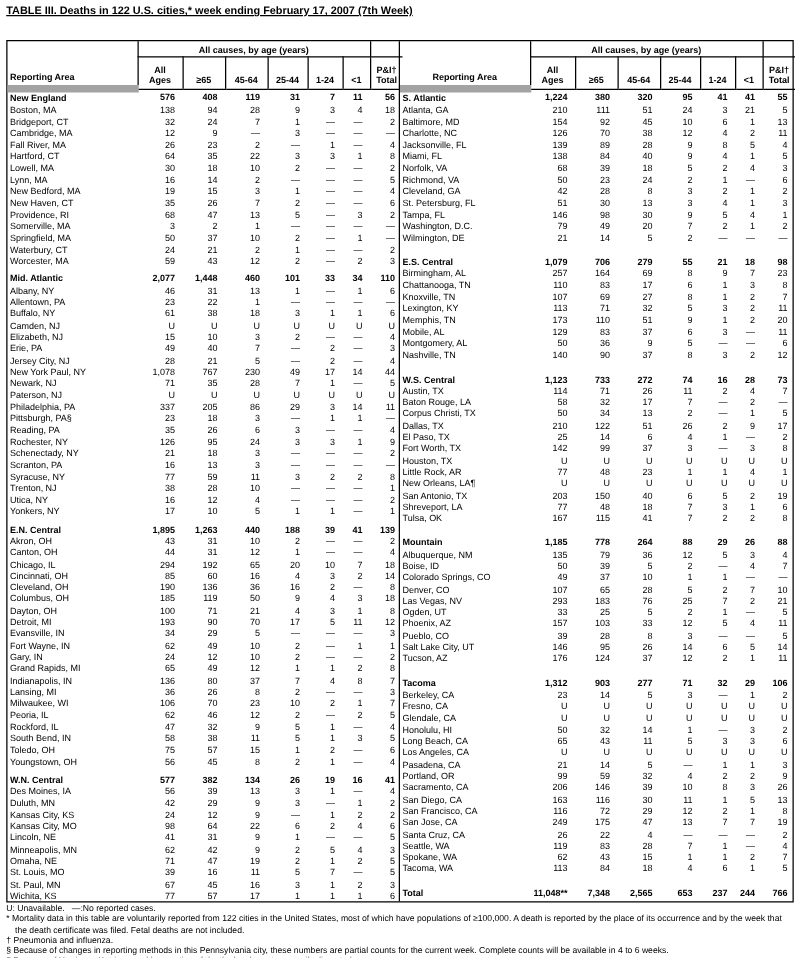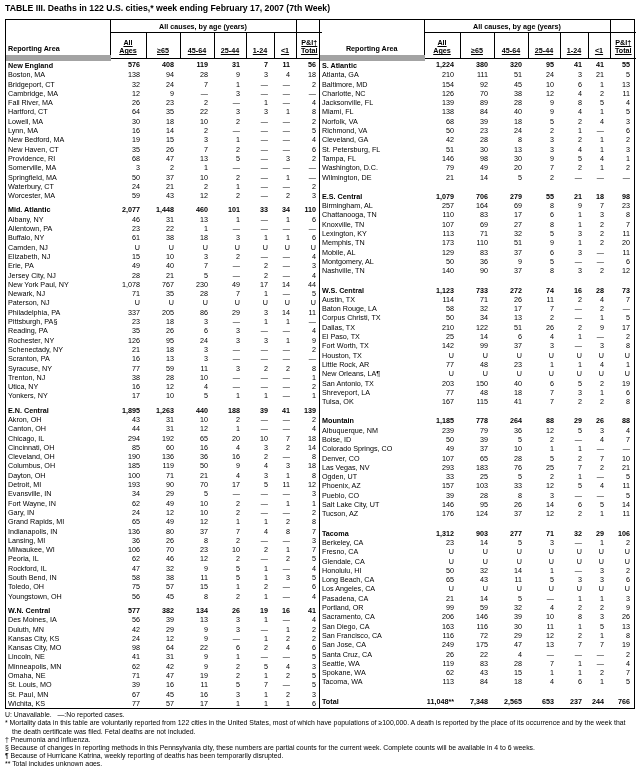--- a/index.html
+++ b/index.html
@@ -3,32 +3,32 @@
 <meta charset="utf-8">
 <style>
   * { margin:0; padding:0; box-sizing:border-box; }
   html,body { background:#fff; }
   body {
     width:640px; height:766px; overflow:hidden;
     font-family:"Liberation Sans", sans-serif; color:#000;
     -webkit-font-smoothing:antialiased;
   }
   .page { padding:3px 5px 0 5px; }
-  .title { font-size:8.7px; font-weight:bold; line-height:11px; margin-bottom:5px; white-space:nowrap; }
+  .title { font-size:8.7px; font-weight:bold; line-height:11px; margin-bottom:18px; white-space:nowrap;text-decoration:underline; }
   .table-outer { display:flex; border:1px solid #000; }
   .half { width:50%; }
   .half.left { border-right:1px solid #000; }
   table { width:100%; border-collapse:collapse; table-layout:fixed; }
   th, td { font-size:7.2px; line-height:9.3px; font-weight:normal; padding:0; }
   thead th { vertical-align:bottom; text-align:center; font-weight:bold; }
   th.h-area { text-align:left; padding:0 0 2px 2px; border-bottom:6px solid #a3a3a3; }
   th.h-area.centered { text-align:center; padding-left:0; }
   th.h-group { border-left:1px solid #000; border-right:1px solid #000; border-bottom:1px solid #000; height:12px; line-height:11px;text-align:center; }
   th.h-piblank { border-bottom:1px solid #000; height:12px; }
-  th.h-col { border-left:1px solid #000; border-bottom:1px solid #000; height:26px; padding-bottom:2px; line-height:8.2px;text-decoration:underline; }
+  th.h-col { border-left:1px solid #000; border-bottom:1px solid #000; height:26px; padding-bottom:2px; line-height:8.2px; }
   td.area { text-align:left; padding-left:2px; white-space:nowrap; overflow:hidden; }
   td.num { text-align:right; padding-right:6px; white-space:nowrap; }
   tr.region td { font-weight:bold; }
   tr.spacer td { line-height:1px; font-size:1px; }
   .footnotes { margin-top:2px; font-size:6.9px; line-height:8.2px; }
   .fn { padding-left:7px; text-indent:-7px; }
 </style>
 </head>
 <body>
 
@@ -1149,21 +1149,21 @@
               <td class="num">1,185</td>
               <td class="num">778</td>
               <td class="num">264</td>
               <td class="num">88</td>
               <td class="num">29</td>
               <td class="num">26</td>
               <td class="num">88</td>
             </tr>
             <tr class="city">
               <td class="area">Albuquerque, NM</td>
-              <td class="num">239</td>
+              <td class="num">135</td>
               <td class="num">79</td>
               <td class="num">36</td>
               <td class="num">12</td>
               <td class="num">5</td>
               <td class="num">3</td>
               <td class="num">4</td>
             </tr>
             <tr class="city">
               <td class="area">Boise, ID</td>
               <td class="num">50</td>

